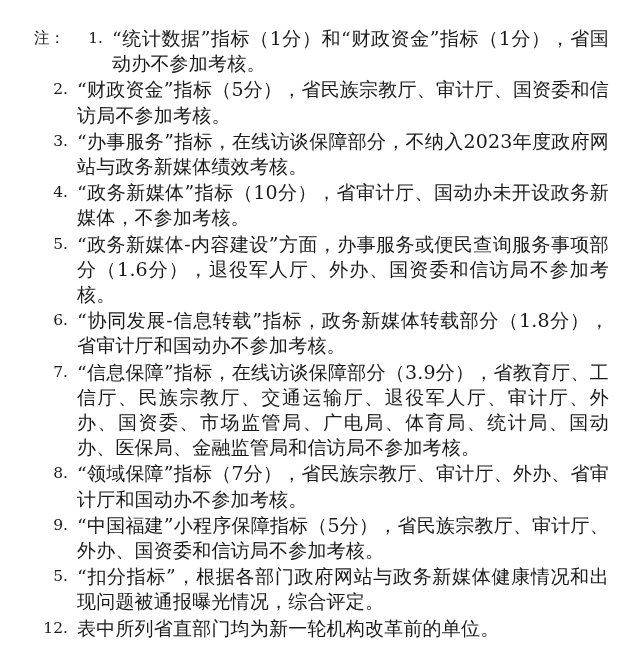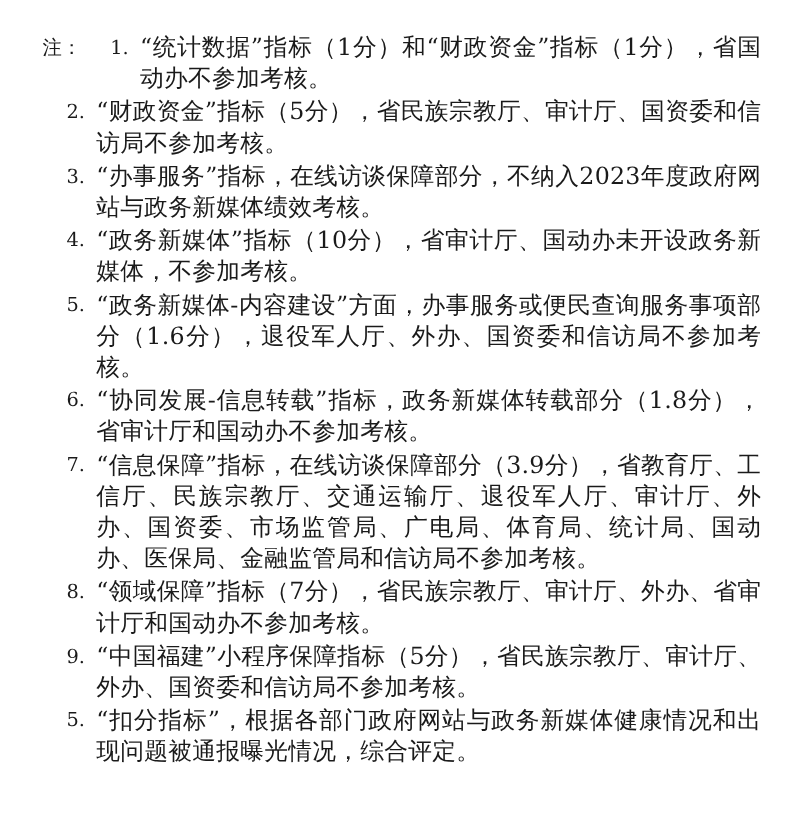--- a/index.html
+++ b/index.html
@@ -118,15 +118,19 @@
       <div class="note-label">9.</div>
       <div class="note-body">“中国福建”小程序保障指标（5分），省民族宗教厅、审计厅、外办、国资委和信访局不参加考核。</div>
     </div>
 
 
     <div class="note-row">
       <div class="note-label">5.</div>
       <div class="note-body">“扣分指标”，根据各部门政府网站与政务新媒体健康情况和出现问题被通报曝光情况，综合评定。</div>
     </div>
 
+    <div class="note-row">
+      <div class="note-label">12.</div>
+      <div class="note-body">表中所列省直部门均为新一轮机构改革前的单位。</div>
+    </div>
 
   </div>
 </div>
 
 </body></html>

